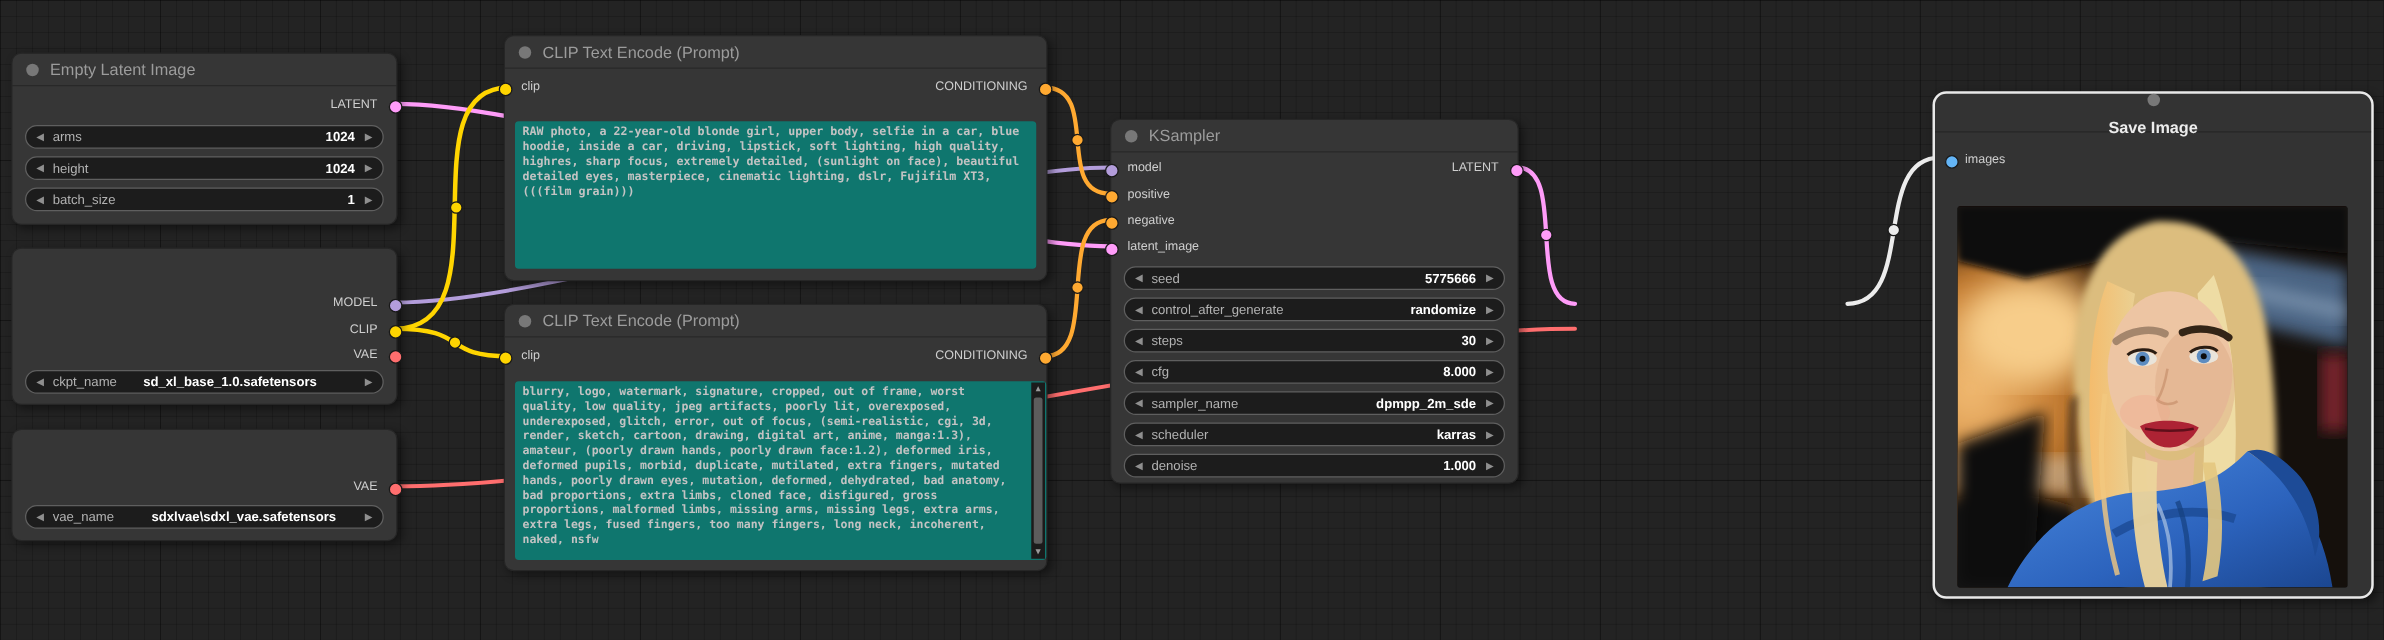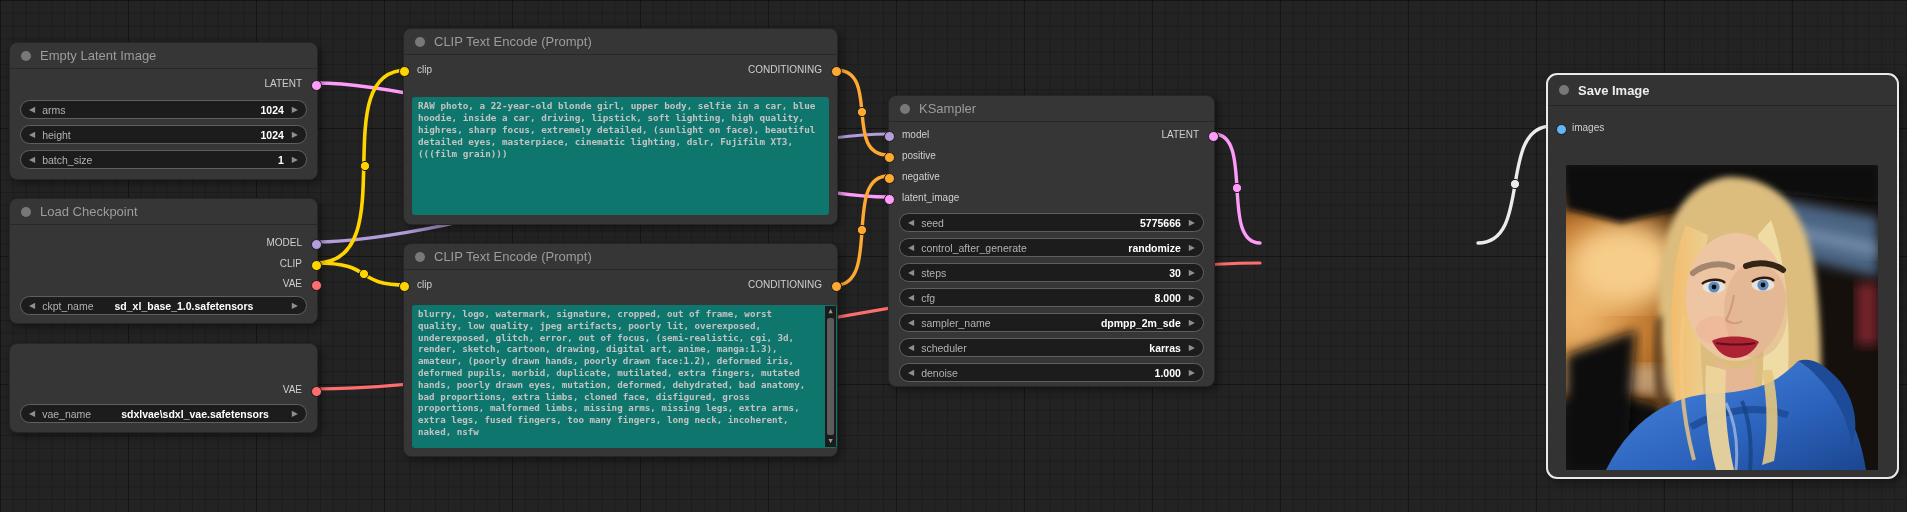--- a/index.html
+++ b/index.html
@@ -115,24 +115,20 @@
     </div>
     <div class="widget" style="top:107px;">
       <span class="arr">◀</span>
       <span class="wlabel">batch_size</span>
       <span class="wvalue">1</span>
       <span class="arr">▶</span>
     </div>
   </div>
 
   <div class="node" style="left:9px;top:198px;width:307px;height:124px;">
-    <div class="ntitle">
-      <span class="cdot"></span>
-      <span>Load Checkpoint</span>
-    </div>
     <span class="plabel out" style="top:38px;">MODEL</span>
     <span class="port out p-model" style="top:40px;"></span>
     <span class="plabel out" style="top:59px;">CLIP</span>
     <span class="port out p-clip" style="top:61px;"></span>
     <span class="plabel out" style="top:79px;">VAE</span>
     <span class="port out p-vae" style="top:81px;"></span>
     <div class="widget" style="top:97px;">
       <span class="arr">◀</span>
       <span class="wlabel">ckpt_name</span>
       <span class="wvalue" style="margin-left:14px;margin-right:auto;">sd_xl_base_1.0.safetensors</span>
@@ -236,21 +232,21 @@
     <div class="widget" style="top:267px;">
       <span class="arr">◀</span>
       <span class="wlabel">denoise</span>
       <span class="wvalue">1.000</span>
       <span class="arr">▶</span>
     </div>
   </div>
 
 
   <div class="node selected" style="left:1546px;top:73px;width:349px;height:402px;">
-    <div class="ntitle" style="height:30px;">
+    <div class="ntitle" style="height:30px;flex-direction:column;">
       <span class="cdot"></span>
       <span>Save Image</span>
     </div>
     <span class="port in p-image" style="left:8px;top:49px;"></span>
     <span class="plabel in" style="left:24px;top:47px;">images</span>
 
     <div class="imgpreview" style="left:18px;top:90px;width:312px;height:305px;">
       <svg width="312" height="305" viewBox="0 0 312 305">
         <defs>
           <radialGradient id="warm" cx="35%" cy="45%" r="70%">

